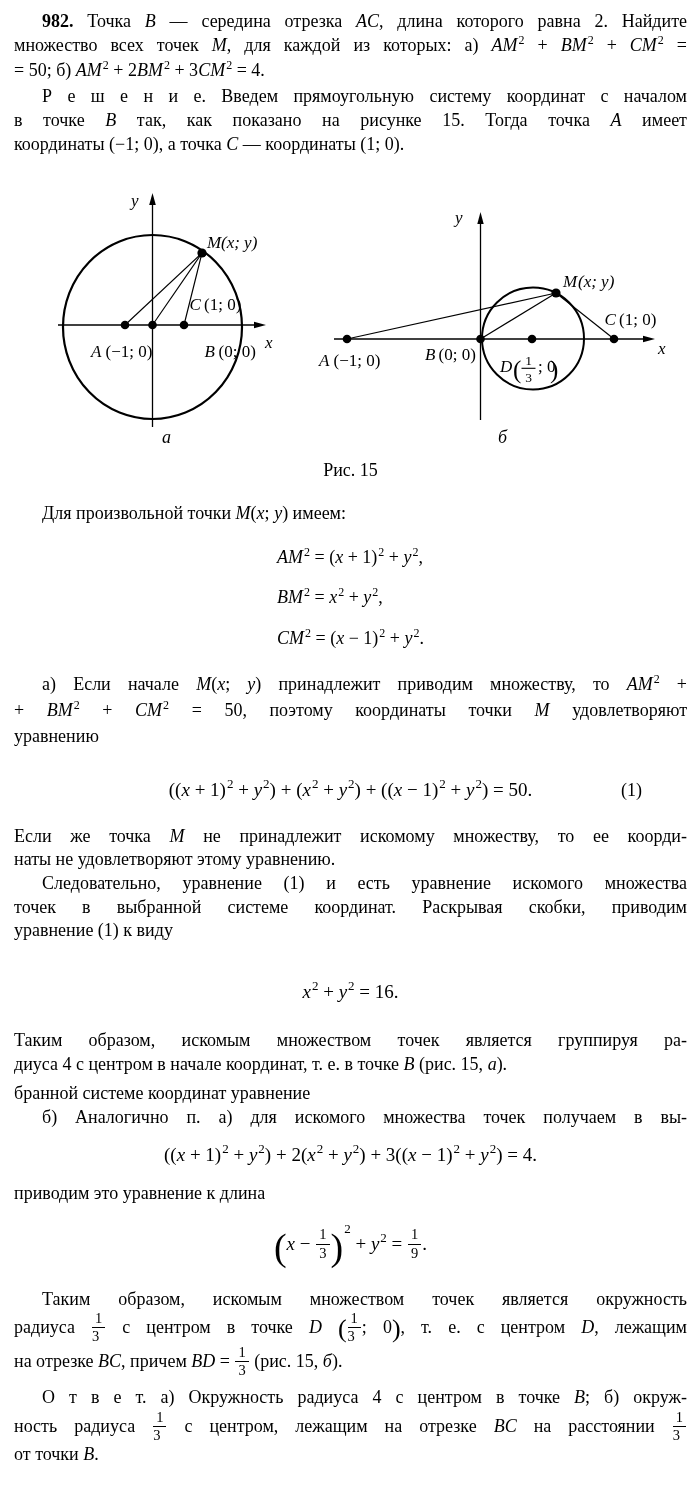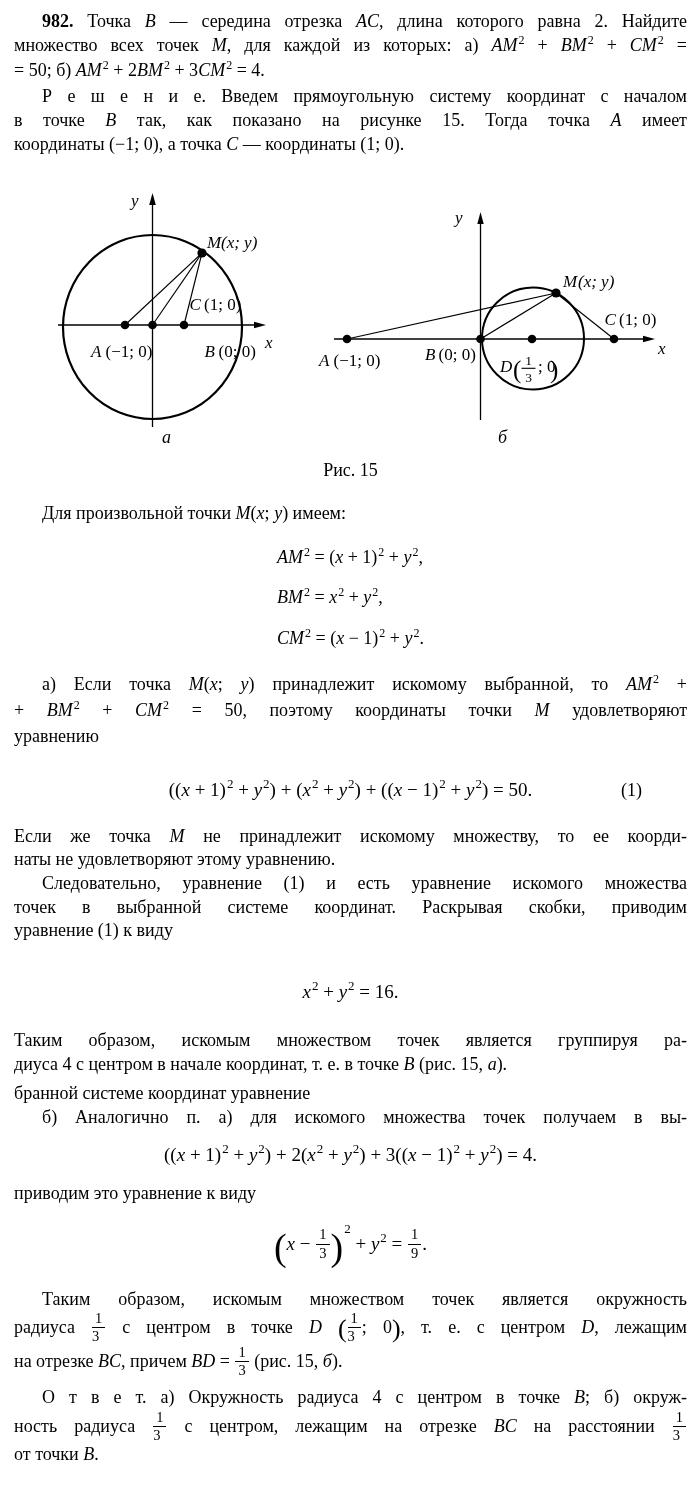--- a/index.html
+++ b/index.html
@@ -144,21 +144,21 @@
 
   <div class="para p3">
       <div class="ln ind"><span class="r-n">Для произвольной точки </span><span class="r-i">M</span><span class="r-n">(</span><span class="r-i">x</span><span class="r-n">; </span><span class="r-i">y</span><span class="r-n">) имеем:</span></div>
     </div>
 
   <div class="eqc eq-am">
     <div class="inner"><div class="ln"><span class="r-i">AM</span><span class="r-sup">2</span><span class="r-n"> = (</span><span class="r-i">x</span><span class="r-n"> + 1)</span><span class="r-sup">2</span><span class="r-n"> + </span><span class="r-i">y</span><span class="r-sup">2</span><span class="r-n">,</span></div><div class="ln"><span class="r-i">BM</span><span class="r-sup">2</span><span class="r-n"> = </span><span class="r-i">x</span><span class="r-sup">2</span><span class="r-n"> + </span><span class="r-i">y</span><span class="r-sup">2</span><span class="r-n">,</span></div><div class="ln"><span class="r-i">CM</span><span class="r-sup">2</span><span class="r-n"> = (</span><span class="r-i">x</span><span class="r-n"> − 1)</span><span class="r-sup">2</span><span class="r-n"> + </span><span class="r-i">y</span><span class="r-sup">2</span><span class="r-n">.</span></div></div>
   </div>
 
   <div class="para p4">
-      <div class="ln j ind"><span class="r-n">а) Если точка </span><span class="r-i">M</span><span class="r-n">(</span><span class="r-i">x</span><span class="r-n">; </span><span class="r-i">y</span><span class="r-n">) принадлежит искомому выбранной, то </span><span class="r-i">AM</span><span class="r-sup">2</span><span class="r-n"> +</span></div>
+      <div class="ln j ind"><span class="r-n">а) Если начале </span><span class="r-i">M</span><span class="r-n">(</span><span class="r-i">x</span><span class="r-n">; </span><span class="r-i">y</span><span class="r-n">) принадлежит приводим множеству, то </span><span class="r-i">AM</span><span class="r-sup">2</span><span class="r-n"> +</span></div>
       <div class="ln j"><span class="r-n">+ </span><span class="r-i">BM</span><span class="r-sup">2</span><span class="r-n"> + </span><span class="r-i">CM</span><span class="r-sup">2</span><span class="r-n"> = 50, поэтому координаты точки </span><span class="r-i">M</span><span class="r-n"> удовлетворяют</span></div>
       <div class="ln"><span class="r-n">уравнению</span></div>
     </div>
 
   <div class="eq eq1">
     <span><span class="r-n">((</span><span class="r-i">x</span><span class="r-n"> + 1)</span><span class="r-sup">2</span><span class="r-n"> + </span><span class="r-i">y</span><span class="r-sup">2</span><span class="r-n">) + (</span><span class="r-i">x</span><span class="r-sup">2</span><span class="r-n"> + </span><span class="r-i">y</span><span class="r-sup">2</span><span class="r-n">) + ((</span><span class="r-i">x</span><span class="r-n"> − 1)</span><span class="r-sup">2</span><span class="r-n"> + </span><span class="r-i">y</span><span class="r-sup">2</span><span class="r-n">) = 50.</span></span>
     <span class="eq-number">(1)</span>
   </div>
 
   <div class="para p5">
@@ -178,21 +178,21 @@
       <div class="ln"><span class="r-n">диуса 4 с центром в начале координат, т. е. в точке </span><span class="r-i">B</span><span class="r-n"> (рис. 15, </span><span class="r-i">а</span><span class="r-n">).</span></div>
     </div>
   <div class="para p8">
       <div class="ln"><span class="r-n">бранной системе координат уравнение</span></div>
       <div class="ln j ind"><span class="r-n">б) Аналогично п. а) для искомого множества точек получаем в вы-</span></div>
     </div>
 
   <div class="eq eq3"><span class="r-n">((</span><span class="r-i">x</span><span class="r-n"> + 1)</span><span class="r-sup">2</span><span class="r-n"> + </span><span class="r-i">y</span><span class="r-sup">2</span><span class="r-n">) + 2(</span><span class="r-i">x</span><span class="r-sup">2</span><span class="r-n"> + </span><span class="r-i">y</span><span class="r-sup">2</span><span class="r-n">) + 3((</span><span class="r-i">x</span><span class="r-n"> − 1)</span><span class="r-sup">2</span><span class="r-n"> + </span><span class="r-i">y</span><span class="r-sup">2</span><span class="r-n">) = 4.</span></div>
 
   <div class="para p9">
-      <div class="ln"><span class="r-n">приводим это уравнение к виду</span></div>
+      <div class="ln"><span class="r-n">приводим это уравнение к длина</span></div>
     </div>
 
   <div class="eq eq4"><span class="r-big">(</span><span class="r-i">x</span><span class="r-n"> − </span><span class="frac"><span class="fnum">1</span><span class="fden">3</span></span><span class="r-big">)</span><span class="r-hsup">2</span><span class="r-n"> + </span><span class="r-i">y</span><span class="r-sup">2</span><span class="r-n"> = </span><span class="frac"><span class="fnum">1</span><span class="fden">9</span></span><span class="r-n">.</span></div>
 
   <div class="para p10">
       <div class="ln j ind"><span class="r-n">Таким образом, искомым множеством точек является окружность</span></div>
       <div class="ln j"><span class="r-n">радиуса </span><span class="frac"><span class="fnum">1</span><span class="fden">3</span></span><span class="r-n"> с центром в точке </span><span class="r-i">D</span><span class="r-n"> </span><span class="r-big">(</span><span class="frac"><span class="fnum">1</span><span class="fden">3</span></span><span class="r-n">; 0</span><span class="r-big">)</span><span class="r-n">, т. е. с центром </span><span class="r-i">D</span><span class="r-n">, лежащим</span></div>
       <div class="ln"><span class="r-n">на отрезке </span><span class="r-i">BC</span><span class="r-n">, причем </span><span class="r-i">BD</span><span class="r-n"> = </span><span class="frac"><span class="fnum">1</span><span class="fden">3</span></span><span class="r-n"> (рис. 15, </span><span class="r-i">б</span><span class="r-n">).</span></div>
     </div>
   <div class="para p11">

